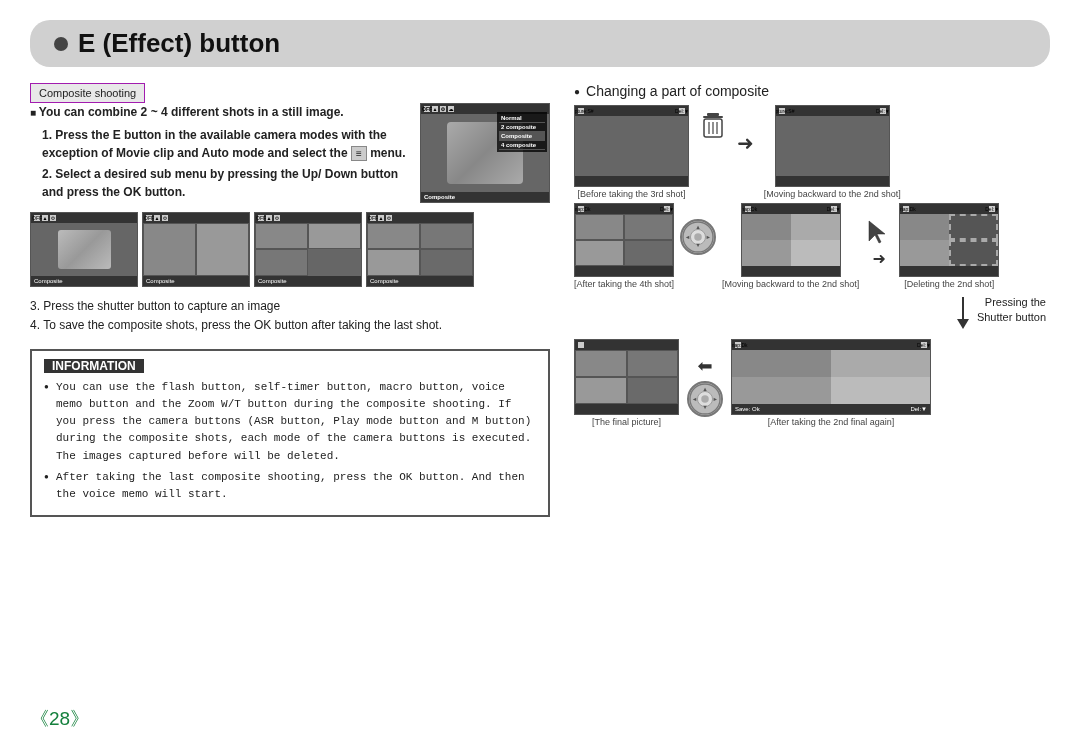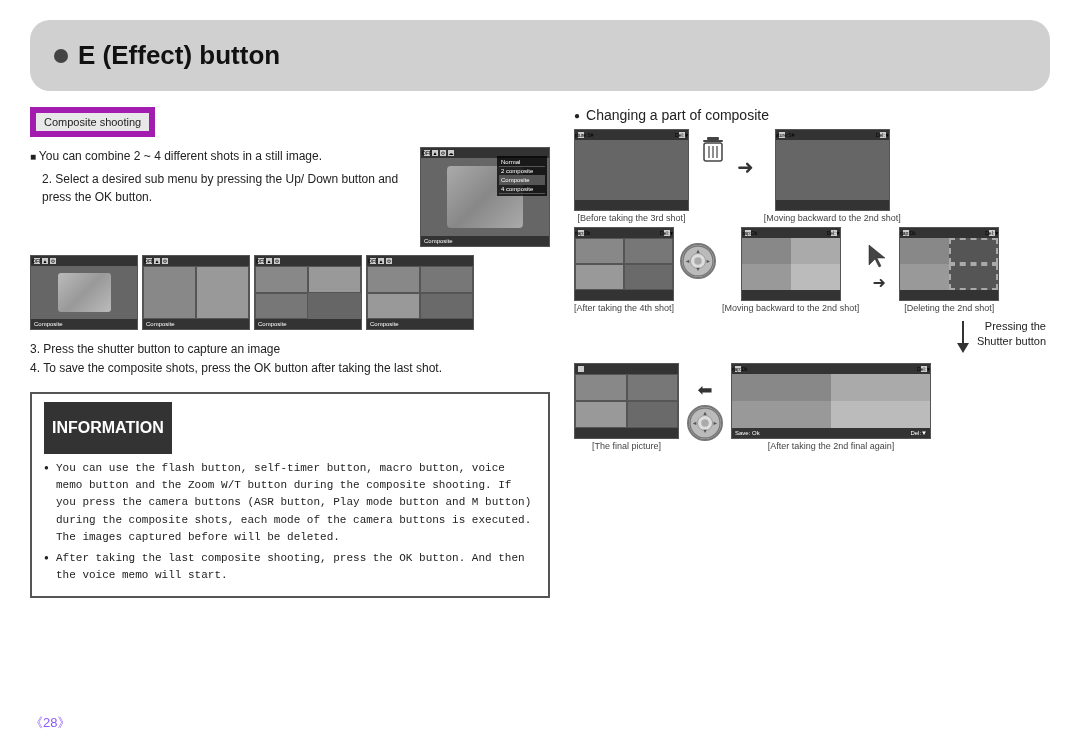--- a/index.html
+++ b/index.html
@@ -17,21 +17,21 @@
       width: 1080px;
       height: 746px;
       padding: 20px 30px 20px 30px;
       position: relative;
     }
 
     
     .title-bar {
       background: #d0d0d0;
       border-radius: 20px;
-      padding: 20px 24px;
+      padding: 8px 24px;
       margin-bottom: 16px;
       display: inline-block;
       width: 100%;
     }
     .title-bar h1 {
       font-size: 26px;
       font-weight: bold;
       color: #111;
       display: flex;
       align-items: center;
@@ -55,26 +55,26 @@
       width: 520px;
       flex-shrink: 0;
     }
 
     .right-col {
       flex: 1;
     }
 
     
     .tag-box {
-      border: 6px solid #a21caf;
+      border: 1px solid #a21caf;
       background: #e8e8e8;
       padding: 3px 8px;
       display: inline-block;
       font-size: 11px;
-      margin-bottom: 10px;
+      margin-bottom: 0;
     }
 
     .section-text {
       font-size: 12px;
       line-height: 1.55;
       margin-bottom: 6px;
     }
 
     .section-text ul {
       list-style: none;
@@ -139,22 +139,22 @@
     
     .info-box {
       border: 2px solid #555;
       margin-top: 14px;
       padding: 8px 12px;
     }
     .info-title {
       background: #333;
       color: #fff;
       font-weight: bold;
-      font-size: 16px;
-      padding: 17px 8px;
+      font-size: 12px;
+      padding: 0 8px;
       display: inline-block;
       margin-bottom: 6px;
     }
     .info-text {
       font-size: 11px;
       line-height: 1.55;
       font-family: Liberation Mono, monospace;
     }
     .info-text p {
       margin-bottom: 4px;
@@ -293,22 +293,22 @@
       border-bottom: 1px solid #555;
     }
     .menu-item.selected {
       background: #555;
     }
 
     .page-number {
       position: absolute;
       bottom: 14px;
       left: 30px;
-      font-size: 13px;
-      color: #8b5cf6;
+      font-size: 19px;
+      color: #15803d;
     }
 
     
     .row-4cam {
       display: flex;
       align-items: flex-start;
       gap: 6px;
       margin-bottom: 4px;
     }
     .row-item {
@@ -359,21 +359,21 @@
       <span>E (Effect) button</span>
     </h1>
   </div>
 
   <div class="two-col">
 
     <div class="left-col">
 
       <div class="tag-box">Composite shooting</div>
 
-      <div style="position:relative;">
+      <div style="position:relative;font-weight:bold;">
 
         <div class="camera-img camera-img-main cam-screen">
           <div class="top-bar">
             <span>OFF</span>
             <span>▲</span>
             <span>⚙</span>
             <span>☁</span>
           </div>
           <div class="content-area">
             <div class="cam-person"></div>
@@ -387,20 +387,25 @@
           <div class="bottom-bar">
             <span>Composite</span>
           </div>
         </div>
 
         <div class="section-text">
           <ul>
             <li><span>You can combine 2 ~ 4 different shots in a still image.</span></li>
           </ul>
           <div class="step-list">
+            <li>
+              <span>1. Press the E button in the available camera modes with the exception of Movie clip and Auto mode and select the</span>
+              <span style="background:#ccc;border:1px solid #888;padding:1px 4px;font-size:10px;">≡</span>
+              <span>menu.</span>
+            </li>
             <li>
               <span>2. Select a desired sub menu by pressing the Up/ Down button and press the OK button.</span>
             </li>
           </div>
         </div>
       </div>
 
       
       <div class="composite-row">
         <div class="composite-img cam-screen">

